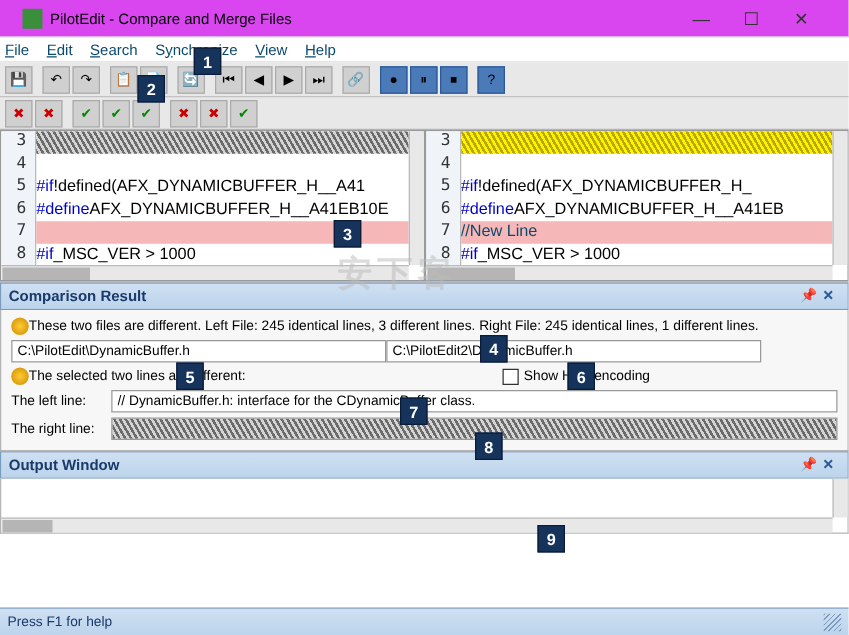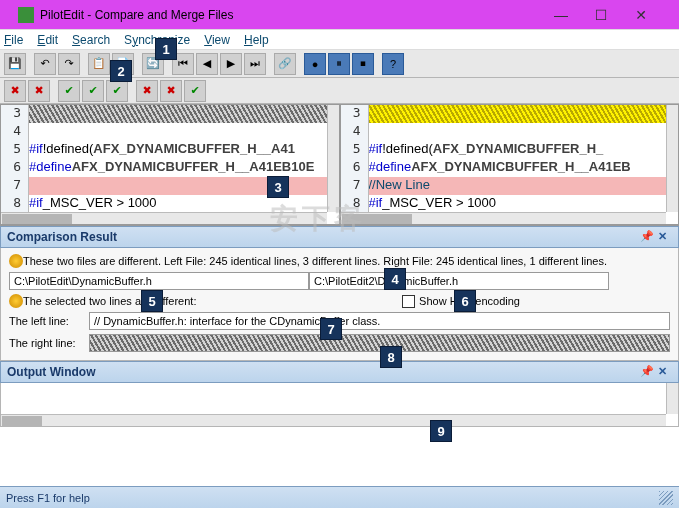--- a/index.html
+++ b/index.html
@@ -21,21 +21,21 @@
 .splitpane { height: 122px; display: flex; border-bottom: 1px solid #999; }
 .pane { flex: 1; border: 1px solid #999; background: #fff; overflow: hidden; position: relative; }
 .pane .gutter { position: absolute; left: 0; top: 0; width: 28px; background: #f0f4f8; height: 100%; border-right: 1px solid #bbb; }
 .pane .code { position: absolute; left: 28px; right: 12px; top: 0; bottom: 12px; font-family: Consolas, monospace; font-size: 13px; }
 .codeline { height: 18px; display: flex; align-items: flex-start; white-space: nowrap; overflow: hidden; }
 .ln { position: absolute; left: 0; width: 24px; text-align: right; padding-right: 4px; font-family: Consolas, monospace; font-size: 13px; color: #333; }
 .hatch { background: repeating-linear-gradient(60deg, #6b6b6b 0 2px, #d4d4d4 2px 4px); }
 .hatch.yellow { background: repeating-linear-gradient(60deg, #b8a800 0 2px, #fff200 2px 4px); }
 .pinkrow { background: #f5b7b7; }
 .kw-blue { color: #0000cc; }
-.kw-red { color: #404040; font-weight: bold; }
+.kw-red { color: #000000; }
 .kw-green { color: #0c4a6e; }
 .scroll-h { position: absolute; bottom: 0; left: 0; right: 12px; height: 12px; background: #e8e8e8; border-top: 1px solid #bbb; }
 .scroll-v { position: absolute; right: 0; top: 0; width: 12px; bottom: 12px; background: #e8e8e8; border-left: 1px solid #bbb; }
 .thumb-h { position: absolute; height: 10px; top: 1px; background: #b5b5b5; left: 1px; width: 70px; }
 .panelhdr { height: 22px; background: linear-gradient(#cfe0f2,#bcd4ec); border: 1px solid #7c9cbf; display: flex; align-items: center; padding: 10px 6px; color: #1a3a6a; font-weight: bold; font-size: 12px; }
 .panelhdr .spacer { flex: 1; }
 .panelhdr .pinbtn { width: 14px; height: 14px; margin-left: 4px; cursor: pointer; color: #2a5a98; font-size: 11px; }
 .cmpresult { background: #f7f7f7; border: 1px solid #b5b5b5; border-top: none; padding: 6px 8px 4px 8px; font-size: 11px; }
 .cmpresult .row { margin-bottom: 4px; display: flex; align-items: center; gap: 0; }
 .cmpresult .indic { width: 14px; height: 14px; border-radius: 50%; background: radial-gradient(#ffcc33,#cc8800); display: inline-block; }

